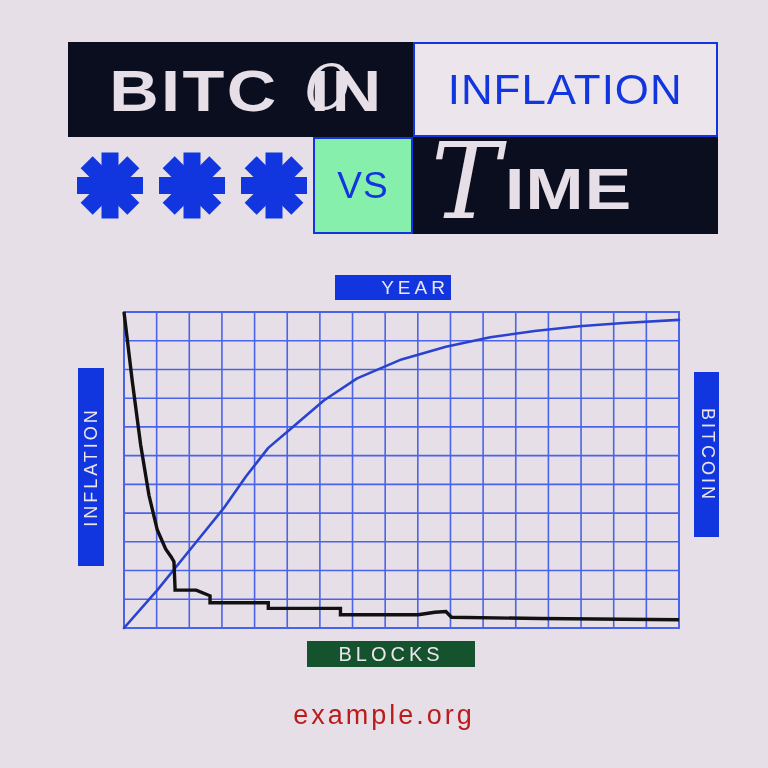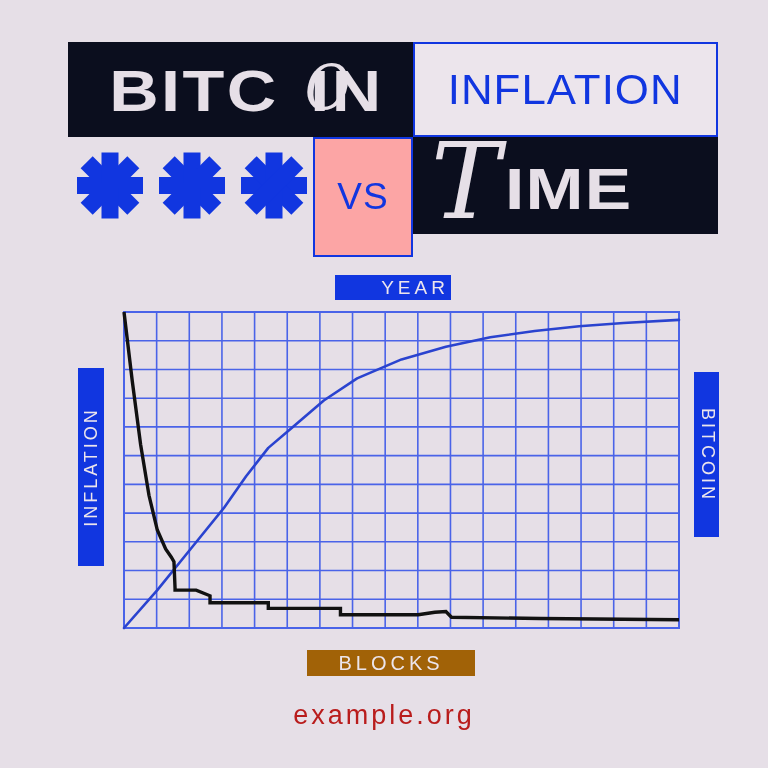--- a/index.html
+++ b/index.html
@@ -122,24 +122,24 @@
     display: block;
   }
   .asterisk i:nth-child(1) { transform: rotate(0deg); }
   .asterisk i:nth-child(2) { transform: rotate(45deg); }
   .asterisk i:nth-child(3) { transform: rotate(90deg); }
   .asterisk i:nth-child(4) { transform: rotate(135deg); }
 
   
   #cell-vs {
     width: 100px;
-    height: 120px;
+    height: 97px;
     box-sizing: border-box;
     border: 2px solid #1136e0;
-    background: #fca5a5;
+    background: #86efac;
     display: flex;
     align-items: center;
     justify-content: center;
   }
   #vs-word {
     color: #1136e0;
     font-size: 37px;
     letter-spacing: 1px;
   }
 
@@ -201,29 +201,28 @@
     box-sizing: border-box;
     padding-left: 44px;
   }
 
   #blocks-label {
     position: absolute;
     left: 307px;
     top: 641px;
     width: 168px;
     height: 26px;
-    background: #a16207;
+    background: #14532d;
     color: #ece5ec;
     font-size: 20px;
     letter-spacing: 4px;
     display: flex;
     align-items: center;
     justify-content: center;
     box-sizing: border-box;
-    margin-top: 9px;
   }
 
   #inflation-axis-label {
     position: absolute;
     left: 78px;
     top: 368px;
     width: 26px;
     height: 198px;
     background: #1136e0;
     color: #ece5ec;

